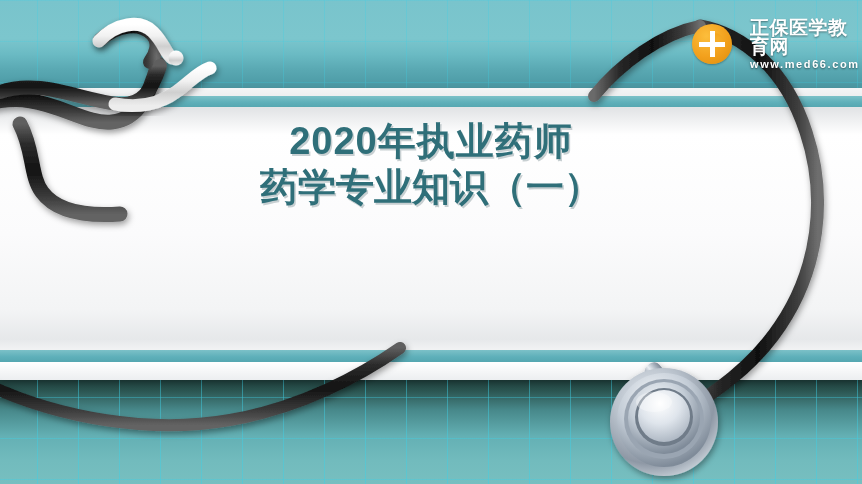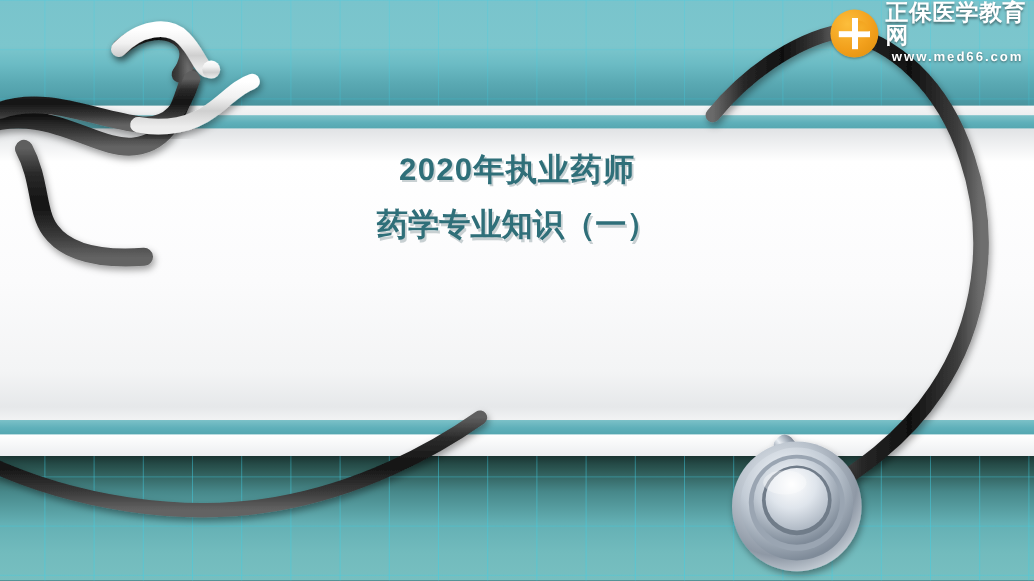--- a/index.html
+++ b/index.html
@@ -86,21 +86,21 @@
   .title-block {
     position: absolute;
     left: 0; top: 118px;
     width: 862px;
     text-align: center;
     z-index: 6;
   }
   .title-line {
     color: #2f6f79;
     font-weight: bold;
-    font-size: 26px;
+    font-size: 38px;
     line-height: 46px;
     letter-spacing: 1px;
     text-shadow: 1.5px 2px 0 rgba(120,140,145,0.40);
     white-space: nowrap;
   }
   .title-line.l2 { letter-spacing: 0px; }
 
   
   .badge {
     position: absolute;
@@ -117,25 +117,26 @@
   .badge-text {
     color: #111418;
     font-weight: bold;
     font-size: 19px;
     letter-spacing: 1px;
   }
 
   
   .logo {
     position: absolute;
-    left: 692px; top: 6px;
+    left: 692px; top: 22px;
     width: 166px; height: 44px;
     display: flex;
     align-items: center;
     z-index: 40;
+    gap: 12px;
   }
   .logo-mark {
     width: 40px; height: 40px;
     flex: 0 0 40px;
     border-radius: 50%;
     background: radial-gradient(circle at 36% 30%, #fcbe3c 0%, #f2a01c 55%, #dd8c0c 100%);
     position: relative;
     box-shadow: 0 1px 2px rgba(0,0,0,0.3);
   }
   .logo-mark .cross-v {

